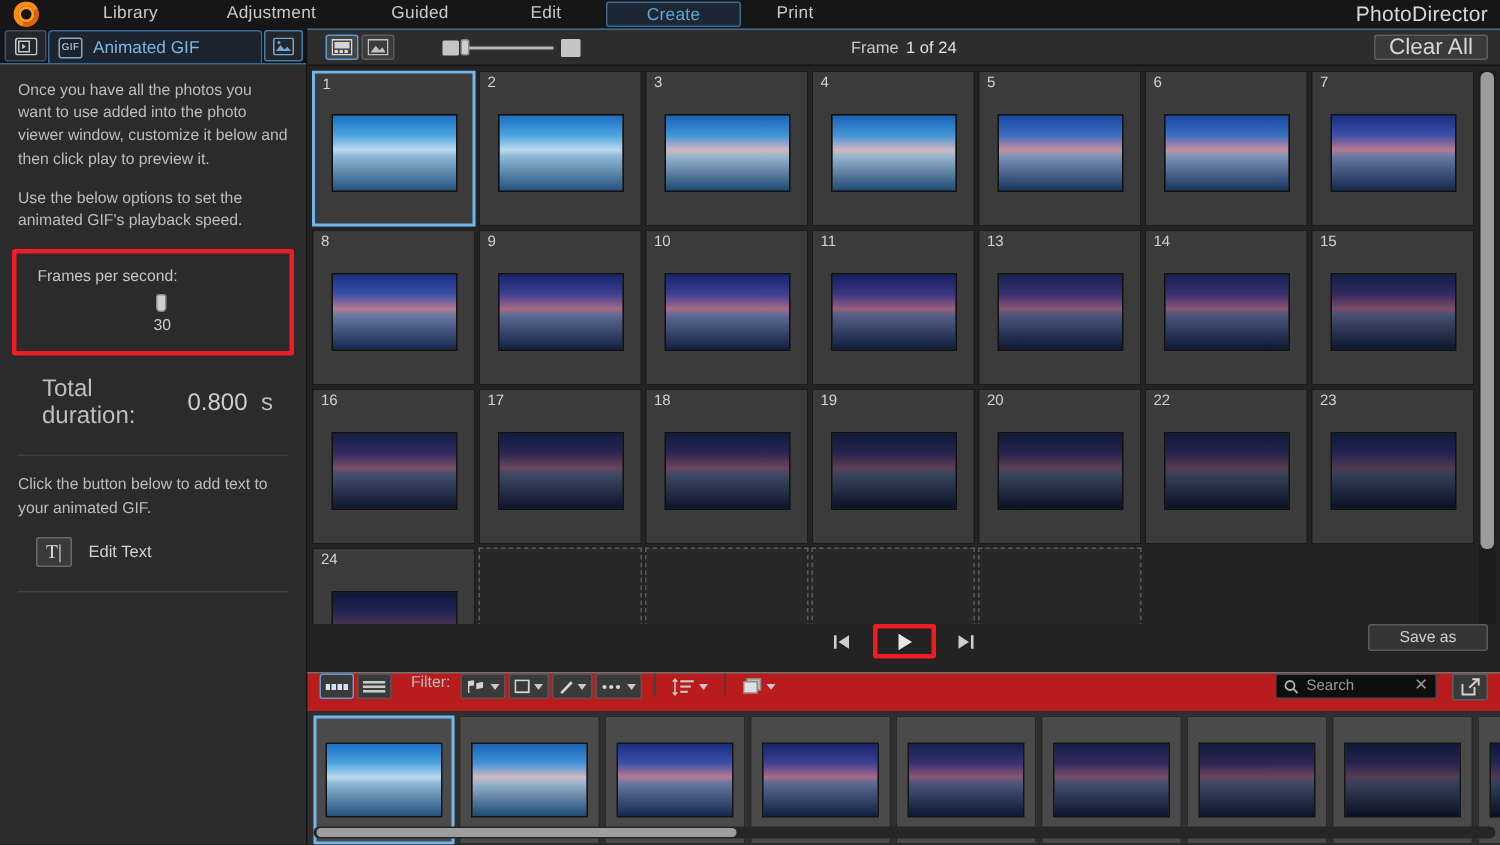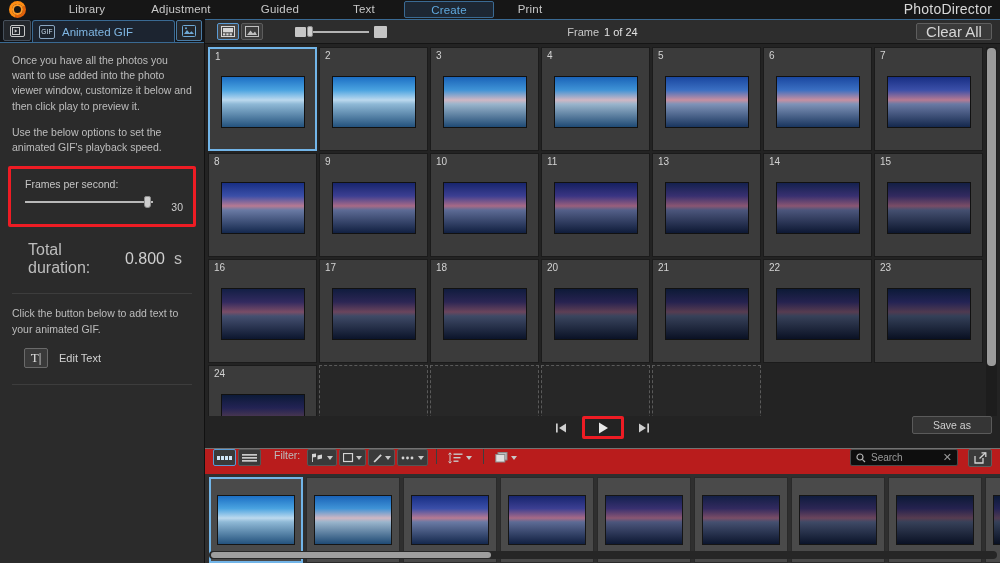--- a/index.html
+++ b/index.html
@@ -85,21 +85,21 @@
   }
   .panel-body { padding: 10px 12px 0 12px; }
   .panel-text {
     font-size: 10.5px; color: #bdbdbd; line-height: 1.45; margin-bottom: 11px;
   }
   .fps-box {
     margin: 2px -4px 0 -4px; padding: 9px 10px 11px 14px;
     border: 3px solid #ee1c24; border-radius: 2px;
   }
   .fps-label { font-size: 10.5px; color: #c6c6c6; margin-bottom: 11px; }
-  .slider-row { display: flex; gap: 10px; }
+  .slider-row { display: flex; align-items: center; gap: 10px; flex-direction: column; }
   .slider-track {
     flex: 1; height: 2px; background: #b9b9b9; position: relative;
   }
   .slider-thumb {
     position: absolute; left: 93%; top: -5px;
     width: 7px; height: 12px; background: #cfcfcf;
     border-radius: 2px 2px 3px 3px; border: 1px solid #8d8d8d;
   }
   .slider-val { font-size: 10.5px; color: #cfcfcf; width: 20px; text-align: right; }
   .dur-row {
@@ -268,21 +268,21 @@
 <div id="app">
 
   <div class="menubar">
     <div class="logo">
       <div class="logo-ring"></div>
     </div>
     <div class="menu-items" id="menu-items">
         <div class="menu-item" style="width: 78px;">Library</div>
         <div class="menu-item" style="width: 110px;">Adjustment</div>
         <div class="menu-item" style="width: 88px;">Guided</div>
-        <div class="menu-item" style="width: 80px;">Text</div>
+        <div class="menu-item" style="width: 80px;">Edit</div>
         <div class="menu-item active" style="width: 90px;">Create</div>
         <div class="menu-item" style="width: 72px;">Print</div>
       </div>
     <div class="brand">PhotoDirector</div>
   </div>
 
   <div class="left-panel">
     <div class="left-tabbar">
       <div class="tab-icon-btn">
         <svg width="15" height="12" viewBox="0 0 15 12">
@@ -437,26 +437,26 @@
           </div>
           <div class="cell">
             <div class="cell-num">17</div>
             <div class="thumb" style="background: linear-gradient(rgb(16, 28, 62) 0%, rgb(44, 38, 84) 26%, rgb(107, 69, 92) 46%, rgb(63, 74, 102) 54%, rgb(11, 20, 42) 100%);"></div>
           </div>
           <div class="cell">
             <div class="cell-num">18</div>
             <div class="thumb" style="background: linear-gradient(rgb(16, 28, 62) 0%, rgb(44, 38, 84) 26%, rgb(107, 69, 92) 46%, rgb(63, 74, 102) 54%, rgb(11, 20, 42) 100%);"></div>
           </div>
           <div class="cell">
+            <div class="cell-num">19</div>
+            <div class="thumb" style="background: linear-gradient(rgb(14, 26, 56) 0%, rgb(39, 34, 80) 26%, rgb(94, 63, 84) 46%, rgb(58, 69, 94) 54%, rgb(10, 18, 38) 100%);"></div>
+          </div>
+          <div class="cell">
             <div class="cell-num">20</div>
             <div class="thumb" style="background: linear-gradient(rgb(14, 26, 56) 0%, rgb(39, 34, 80) 26%, rgb(94, 63, 84) 46%, rgb(58, 69, 94) 54%, rgb(10, 18, 38) 100%);"></div>
-          </div>
-          <div class="cell">
-            <div class="cell-num">21</div>
-            <div class="thumb" style="background: linear-gradient(rgb(13, 26, 54) 0%, rgb(37, 34, 79) 26%, rgb(87, 60, 80) 46%, rgb(55, 65, 89) 54%, rgb(10, 17, 36) 100%);"></div>
           </div>
           <div class="cell">
             <div class="cell-num">22</div>
             <div class="thumb" style="background: linear-gradient(rgb(13, 26, 54) 0%, rgb(37, 34, 79) 26%, rgb(87, 60, 80) 46%, rgb(55, 65, 89) 54%, rgb(10, 17, 36) 100%);"></div>
           </div>
           <div class="cell">
             <div class="cell-num">23</div>
             <div class="thumb" style="background: linear-gradient(rgb(12, 26, 56) 0%, rgb(35, 35, 84) 26%, rgb(79, 58, 80) 46%, rgb(52, 64, 88) 54%, rgb(9, 16, 34) 100%);"></div>
           </div>
           <div class="cell">

